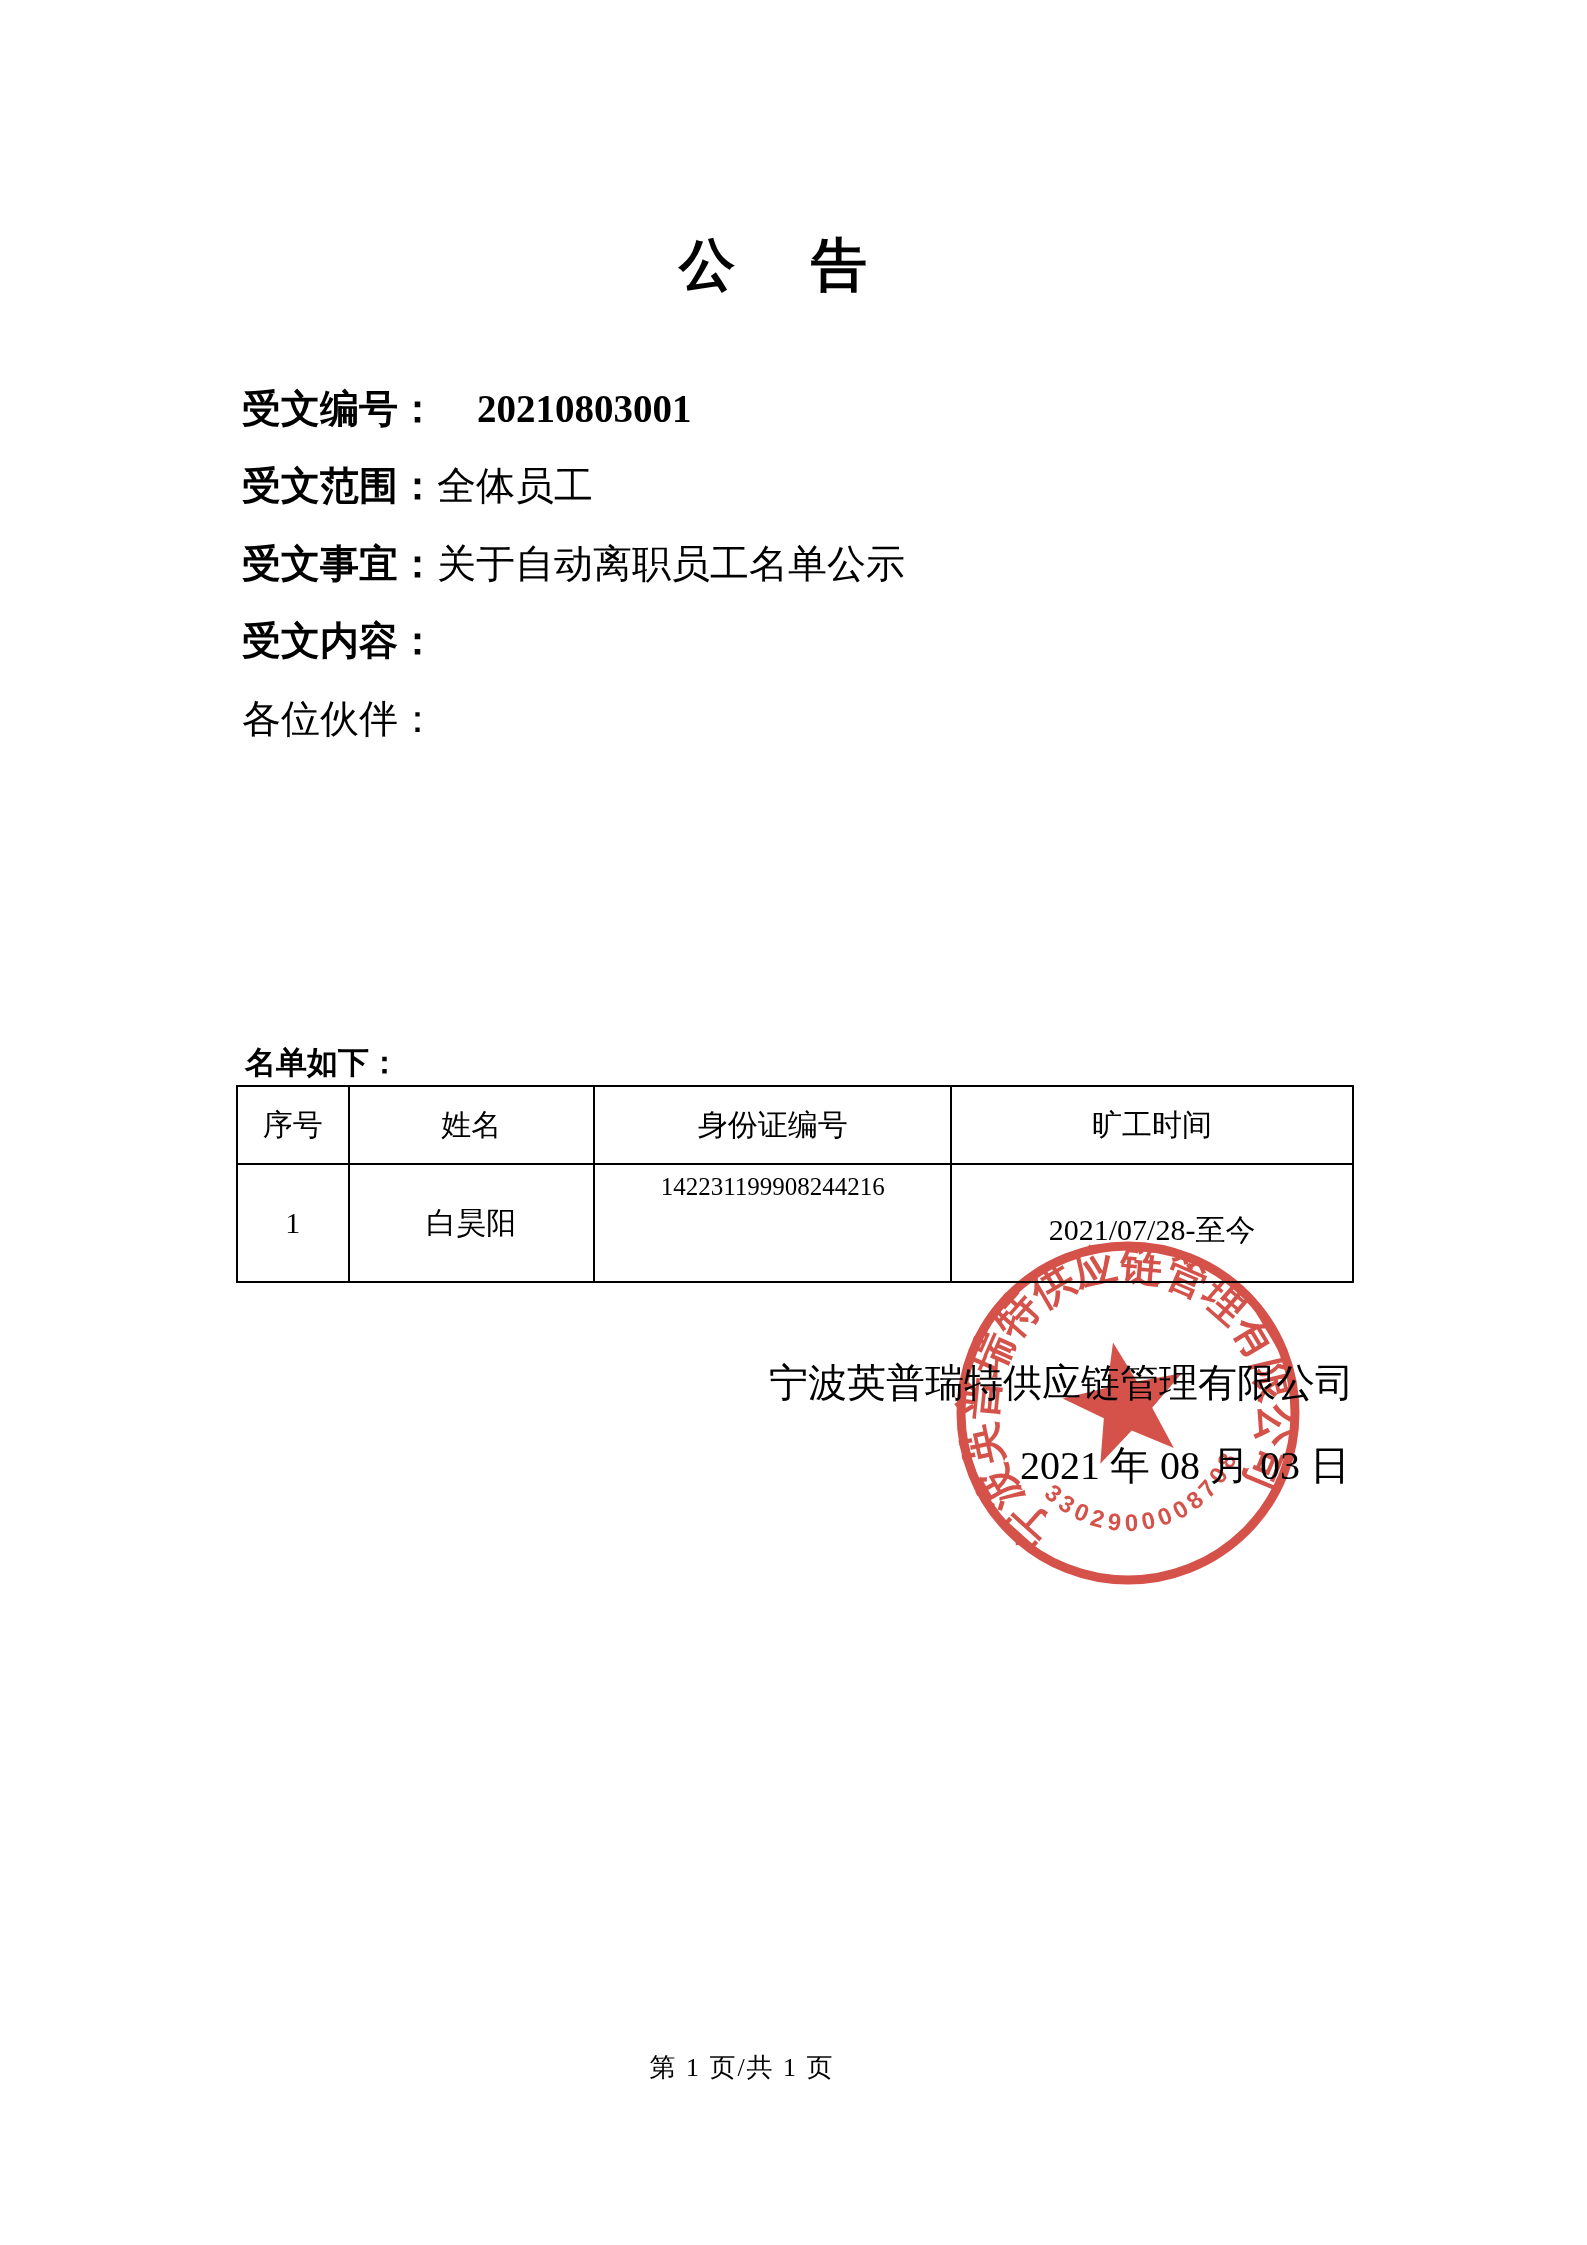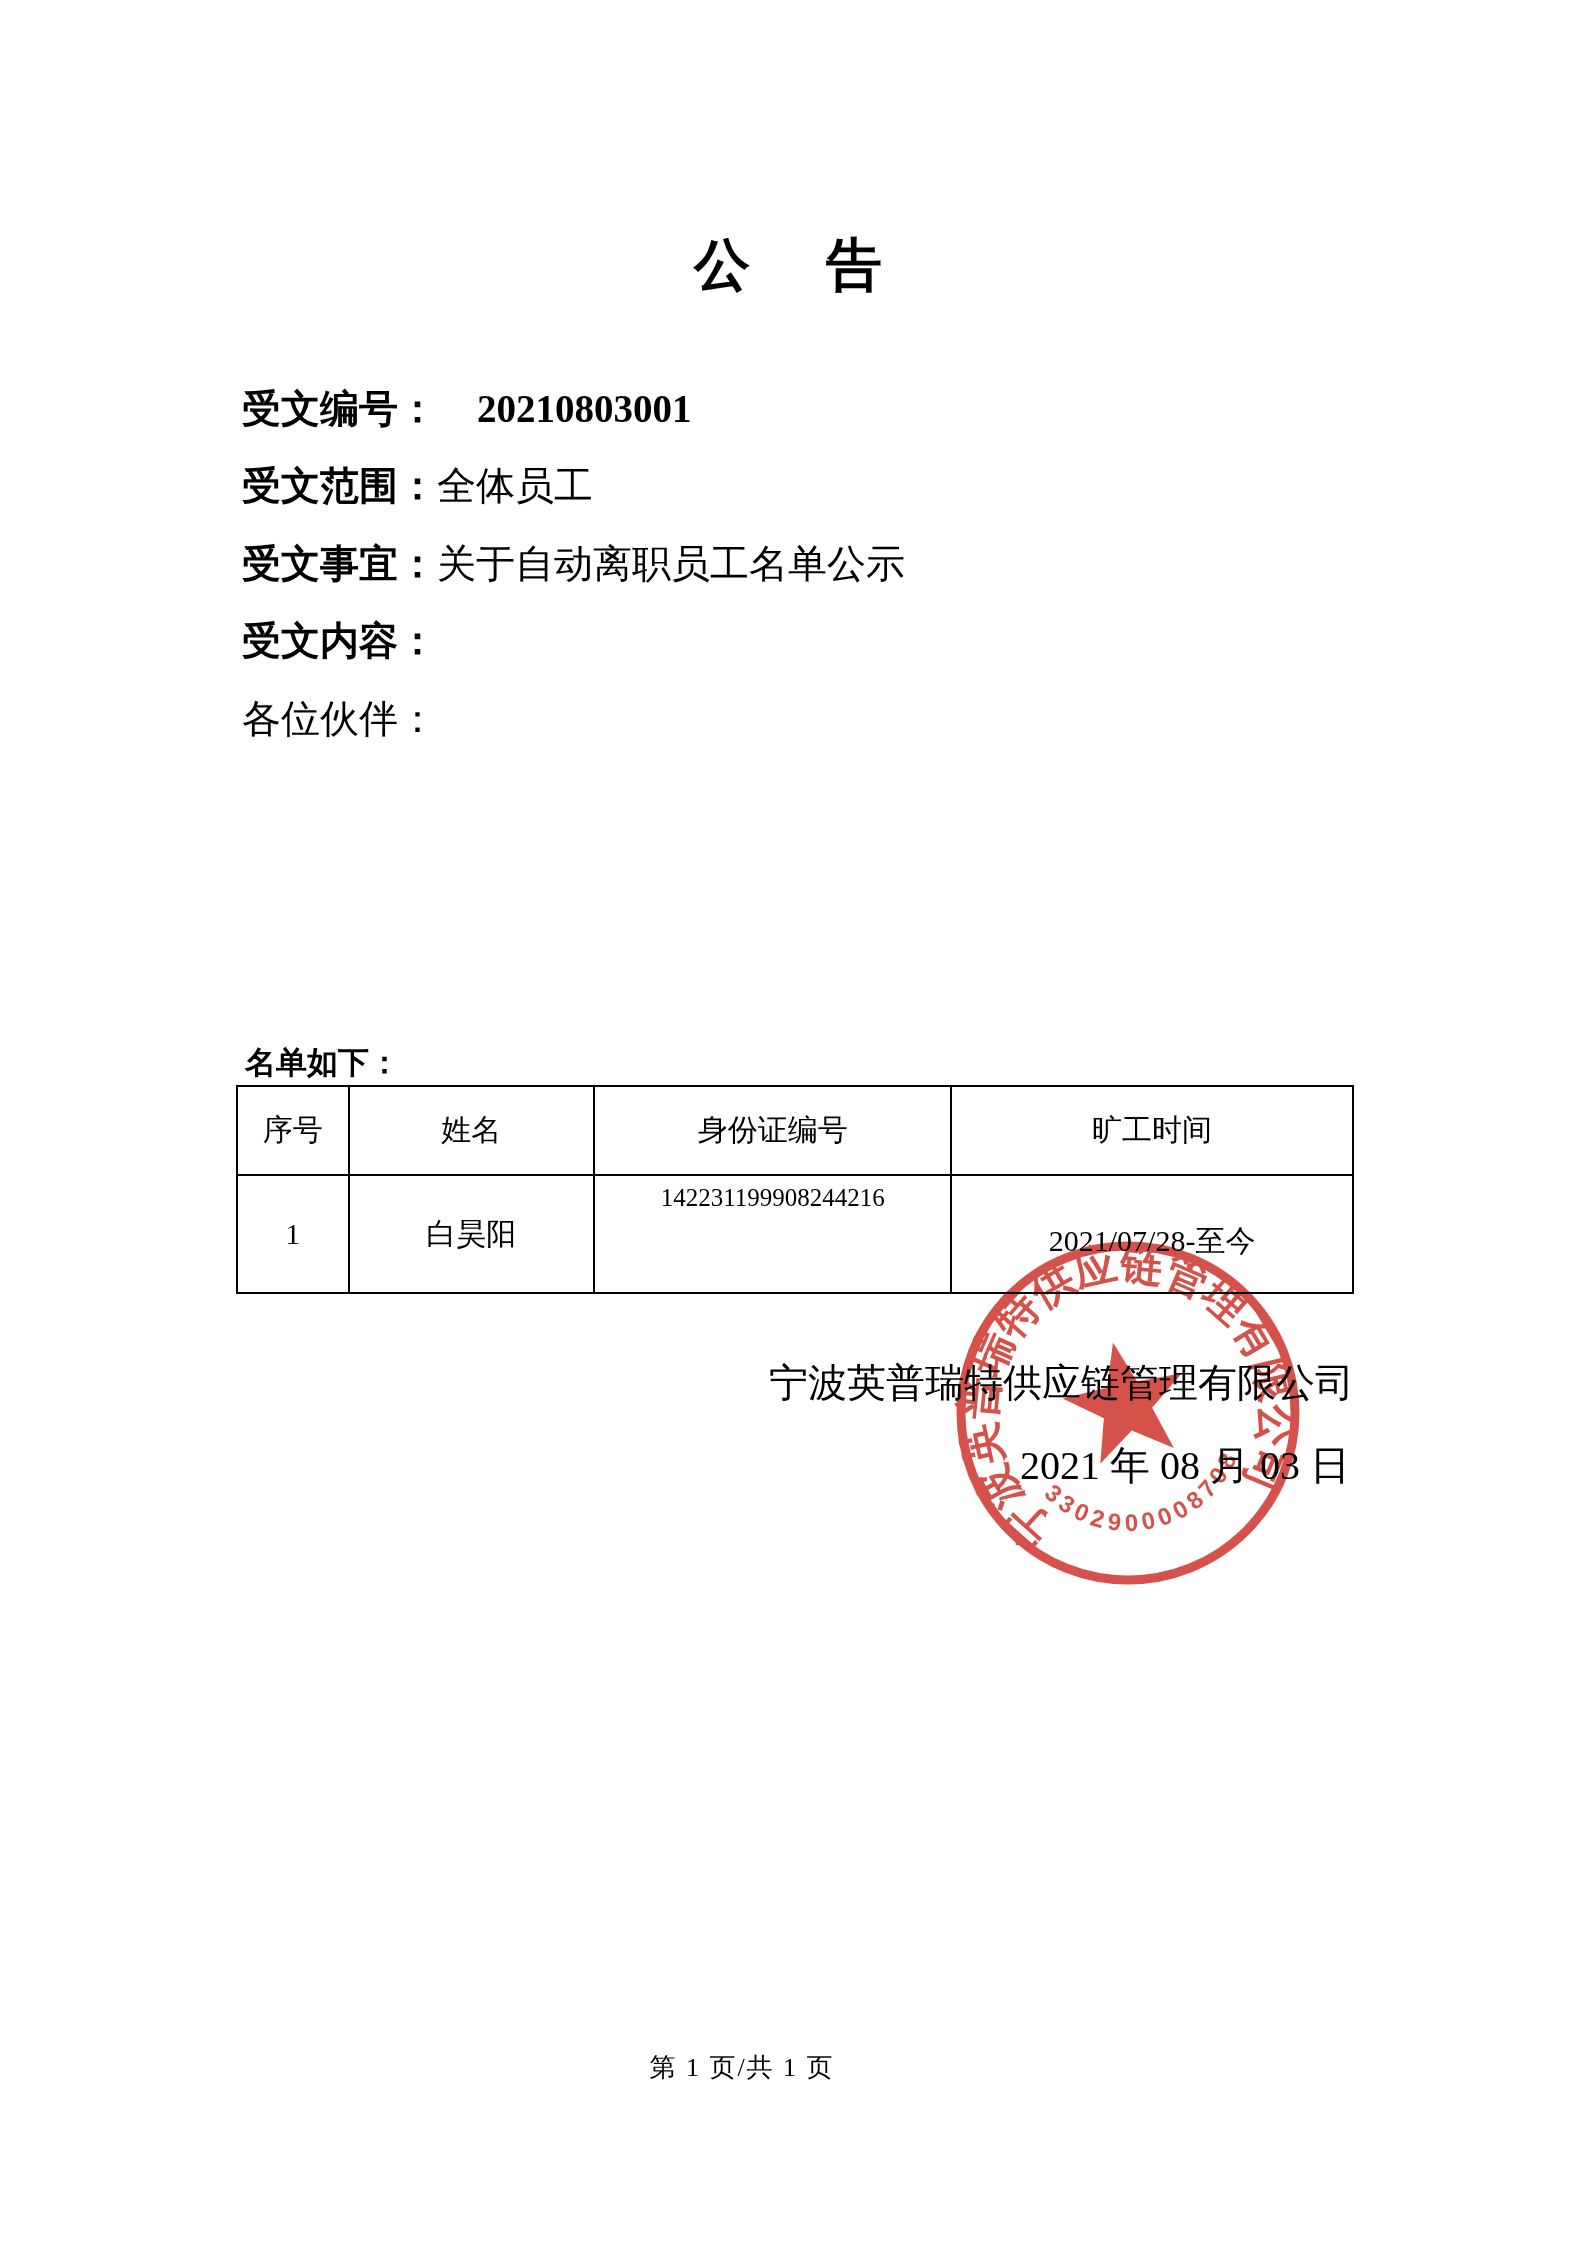--- a/index.html
+++ b/index.html
@@ -9,21 +9,21 @@
     width: 1587px;
     height: 2245px;
     background: #ffffff;
     outline: 1px solid #c9c9c9;
     font-family: "Liberation Serif", "DejaVu Serif", serif;
     color: #000000;
     overflow: hidden;
   }
   .doc-title {
     position: absolute;
-    left: 237px; top: 228px; width: 1112px;
+    left: 222px; top: 228px; width: 1112px;
     text-align: center;
     font-size: 56px;
     font-weight: bold;
     letter-spacing: 10px;
   }
   .field-line {
     position: absolute;
     left: 242px;
     font-size: 39px;
     white-space: nowrap;
@@ -56,21 +56,21 @@
     width: 1118px;
     border-collapse: collapse;
     table-layout: fixed;
     font-size: 30px;
   }
   table.roster td {
     border: 2px solid #000000;
     text-align: center;
     padding: 0;
   }
-  table.roster .hrow td { height: 89px; vertical-align: middle; }
+  table.roster .hrow td { height: 78px; vertical-align: middle; }
   table.roster .drow td { height: 118px; vertical-align: middle; }
   table.roster .drow td.idcell { vertical-align: top; padding-top: 8px; font-size: 25px; }
   table.roster .drow td.datecell { padding-top: 14px; border-radius: 27px; }
   .sig-company {
     position: absolute;
     left: 242px; top: 1356px; width: 1112px;
     text-align: right;
     font-size: 39px;
   }
   .sig-date {

